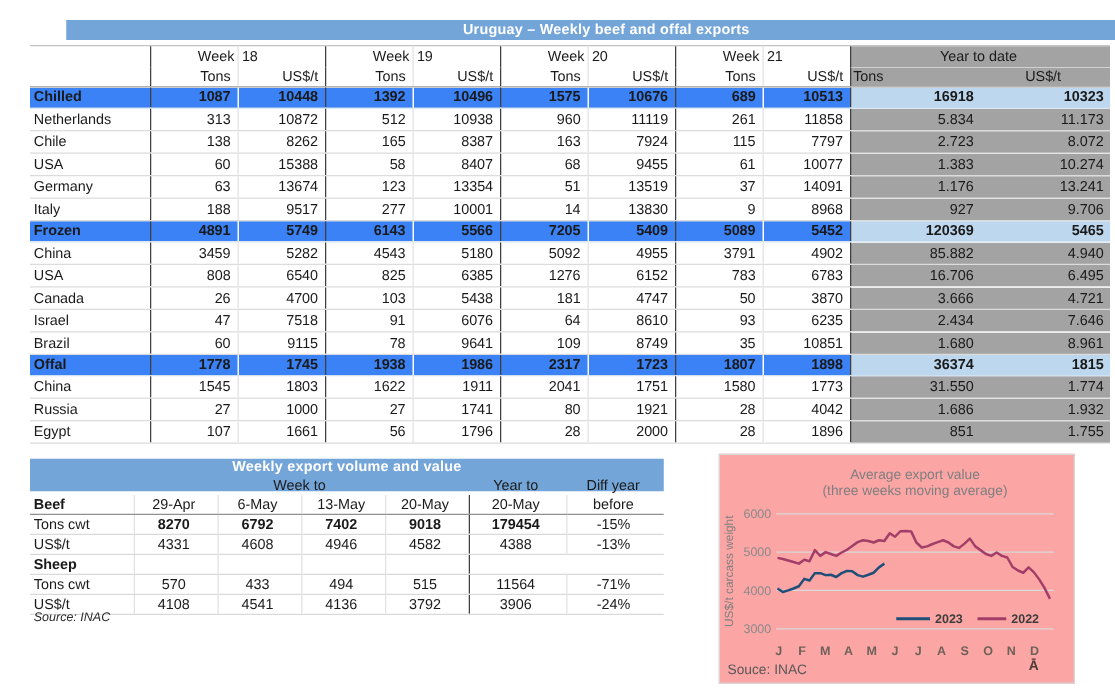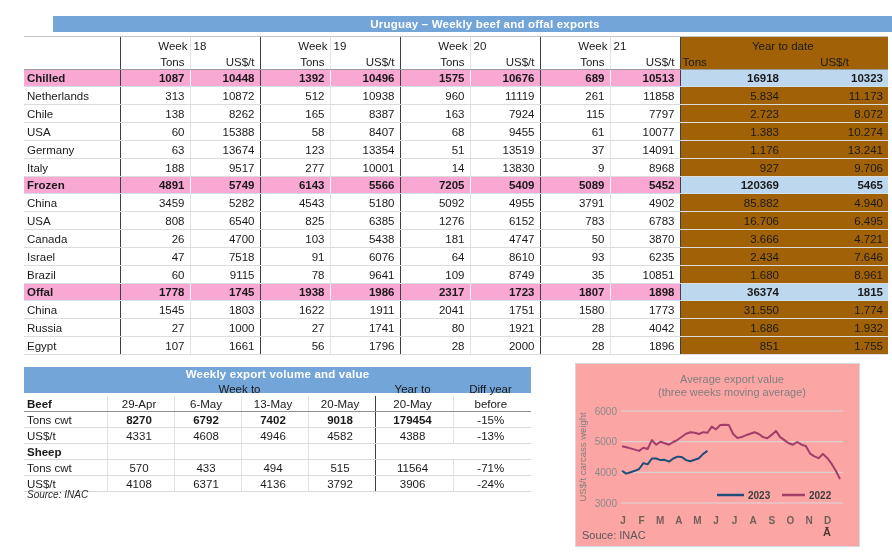--- a/index.html
+++ b/index.html
@@ -13,24 +13,24 @@
   #t1{left:24px;top:36px;width:864px;font-size:11.5px;}
   #t2{left:24px;top:382px;width:507px;font-size:11.5px;}
   td{overflow:hidden;white-space:nowrap;padding:0 5px 0 2px;}
   .r{text-align:right}.c{text-align:center}.l{text-align:left}
   .ww{text-align:right;padding-right:2px}
   .wn{text-align:left;padding-left:3px}
   .gl{border-left:1px solid #3f3f3f}
   .lv{border-left:1px solid #e2e2e2}
   #t1 .h1 td{border-top:1px solid #c4c4c4;height:17px}
   #t1 .h2 td{border-bottom:1px solid #9b9b9b;height:15px}
-  #t1 .sec td{background:#f9a8d4;font-weight:bold;height:16px;border-bottom:1px solid #cfe0ef}
+  #t1 .sec td{background:#3b82f6;font-weight:bold;height:16px;border-bottom:1px solid #cfe0ef}
   #t1 .sec .lv{border-left-color:transparent}
   #t1 .cty td{border-bottom:1px solid #dcdcdc;height:17px}
-  #t1 .ytd{background:#a16207}
+  #t1 .ytd{background:#a3a3a3}
   #t1 .sec td.ytd{background:#BDD7EE}
   .lbl{padding-left:3px;text-align:left}
   #t2 td{height:15px}
   #t2 .t2h1 td{height:14px}
   #t2 .t2h2 td{border-bottom:1px solid #8f8f8f}
   #t2 .dr td{border-bottom:1px solid #d9d9d9}
   #t2 .v{text-align:center;border-left:1px solid #e2e2e2}
   #t2 .dk{border-left:1px solid #3f3f3f}
   #t2 .b{font-weight:bold}
   #src2{position:absolute;left:27px;top:489px;font-size:10px;font-style:italic;color:#2b2b2b;}
@@ -352,21 +352,21 @@
           <td class="v">570</td>
           <td class="v">433</td>
           <td class="v">494</td>
           <td class="v">515</td>
           <td class="v dk">11564</td>
           <td class="v">-71%</td>
         </tr>
         <tr class="dr">
           <td class="lbl">US$/t</td>
           <td class="v">4108</td>
-          <td class="v">6371</td>
+          <td class="v">4541</td>
           <td class="v">4136</td>
           <td class="v">3792</td>
           <td class="v dk">3906</td>
           <td class="v">-24%</td>
         </tr>
       </tbody>
   </table>
   <div id="src2">Source: INAC</div>
 
   <div id="chartbox">

